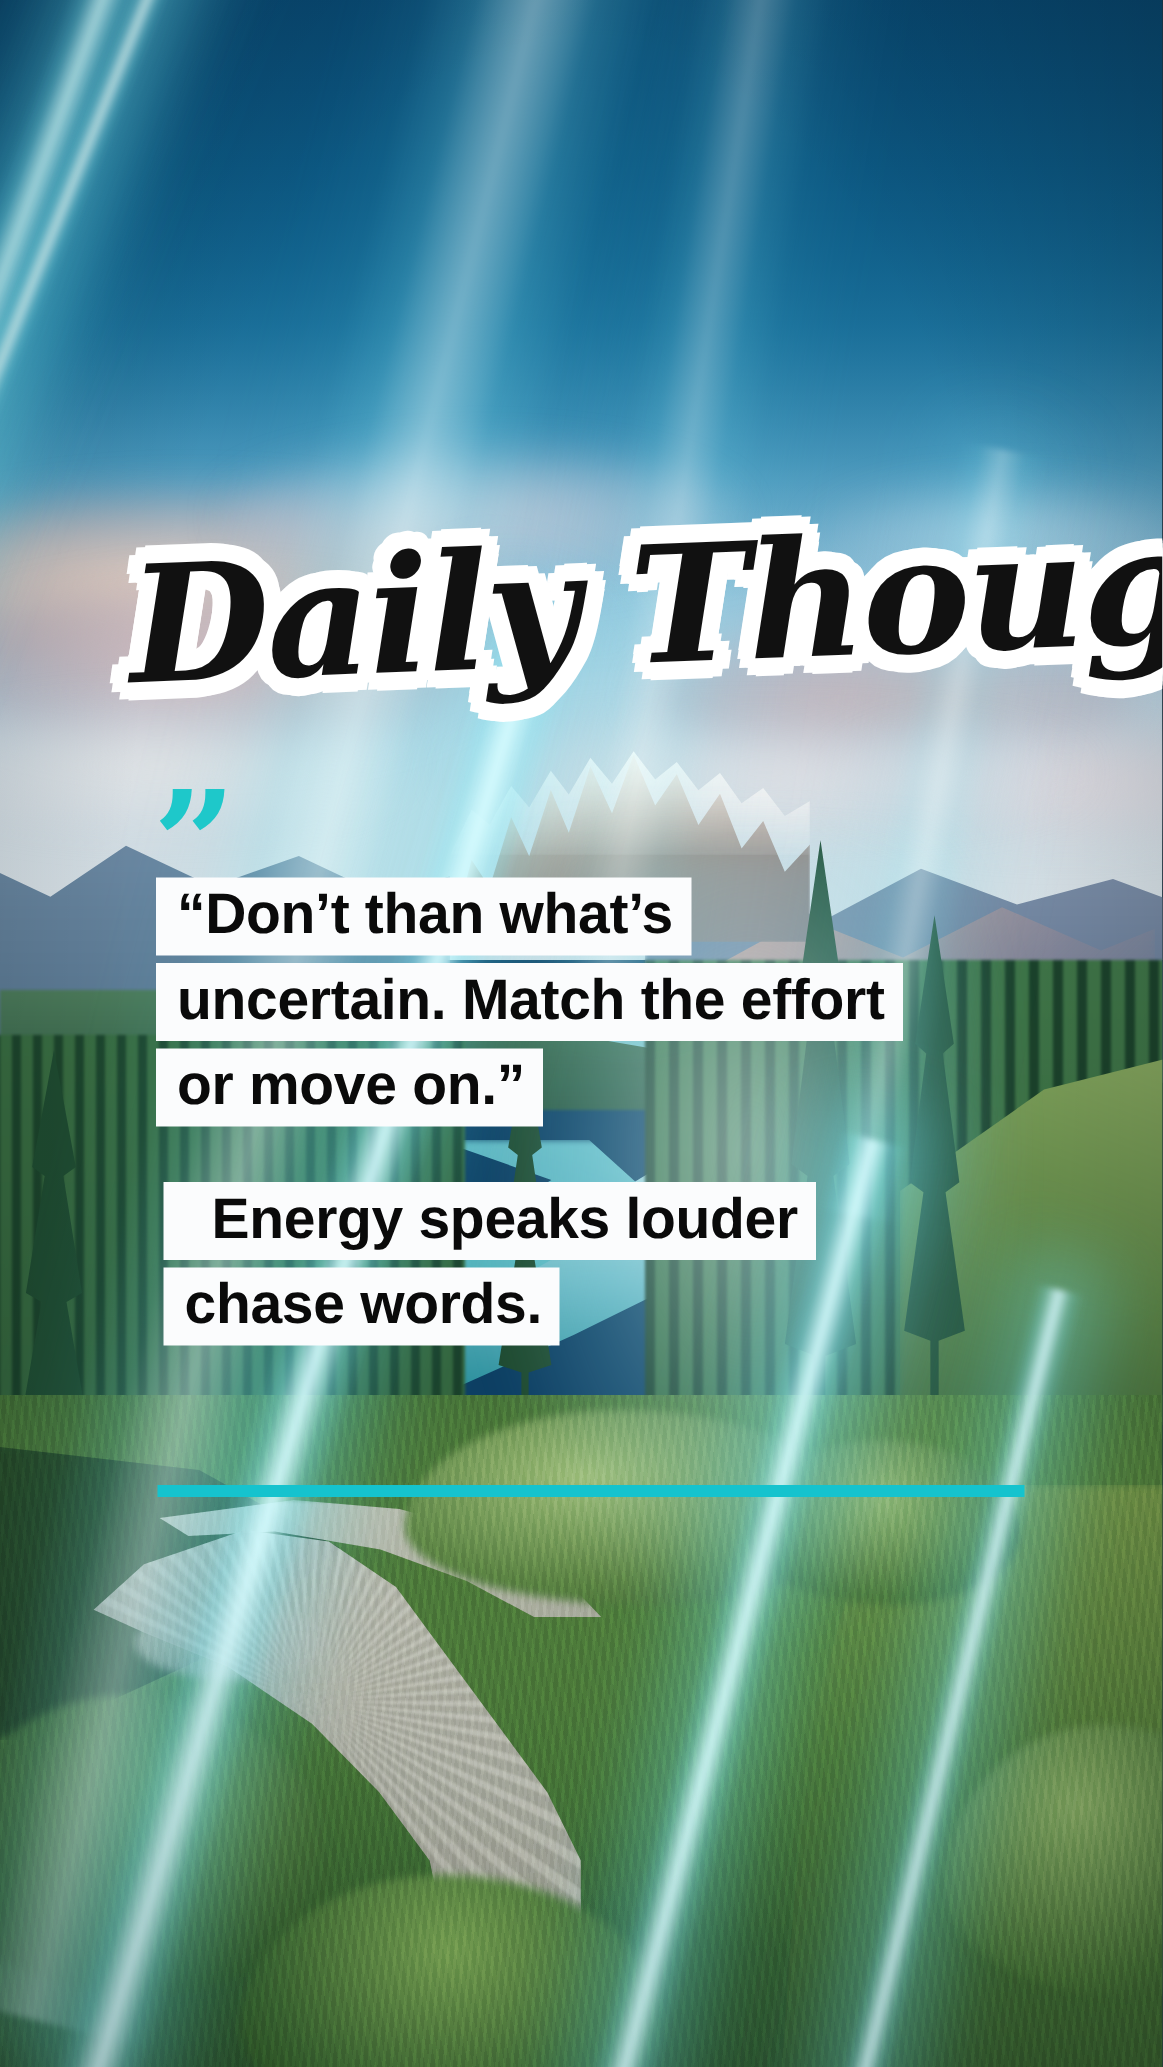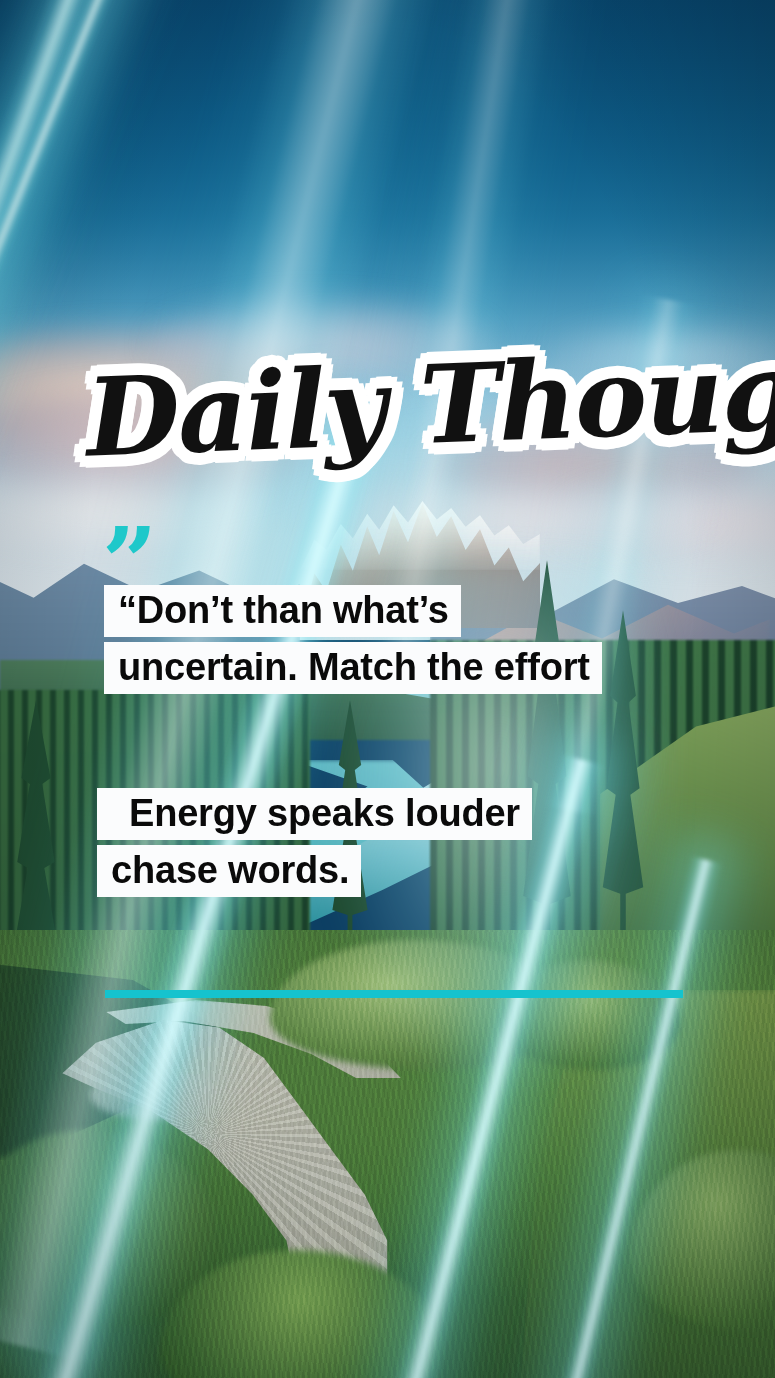--- a/index.html
+++ b/index.html
@@ -360,21 +360,21 @@
     font-family: "Liberation Sans", sans-serif;
     font-weight: 700;
     font-size: 38px;
     line-height: 47px;
     letter-spacing: -0.2px;
     padding: 2px 12px 3px 14px;
     margin-bottom: 5px;
     white-space: nowrap;
   }
   .block-quote { left: 104px; top: 585px; }
-  .block-sub   { left: 97px; top: 788px; }
+  .block-sub   { left: 109px; top: 788px; }
   .hl-line.indent { padding-left: 32px; }
 
   
   .divider {
     position: absolute;
     left: 105px;
     top: 990px;
     width: 578px;
     height: 8px;
     background: #15c3ce;
@@ -481,20 +481,21 @@
 
   <div class="content">
 
     <div class="title">Daily Thought</div>
 
     <div class="quote-mark">”</div>
 
     <div class="hl-block block-quote">
       <div class="hl-line">“Don’t than what’s</div>
       <div class="hl-line">uncertain. Match the effort</div>
+      <div class="hl-line">or move on.”</div>
     </div>
 
     <div class="hl-block block-sub">
       <div class="hl-line indent">Energy speaks louder</div>
       <div class="hl-line">chase words.</div>
     </div>
 
     <div class="divider"></div>
   </div>
 </div>

